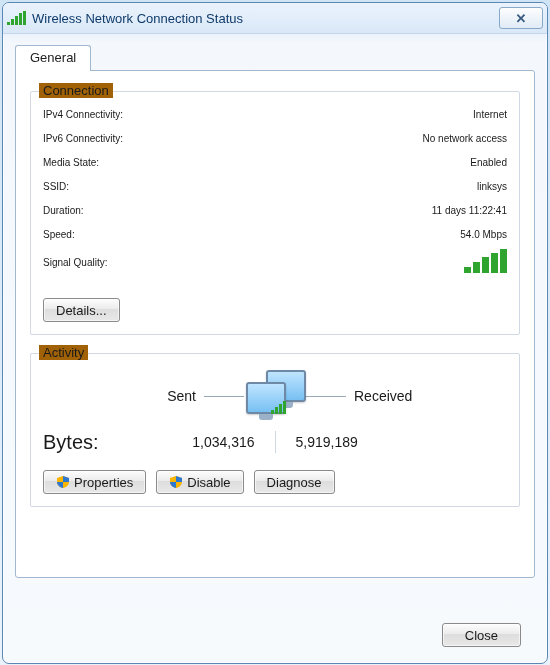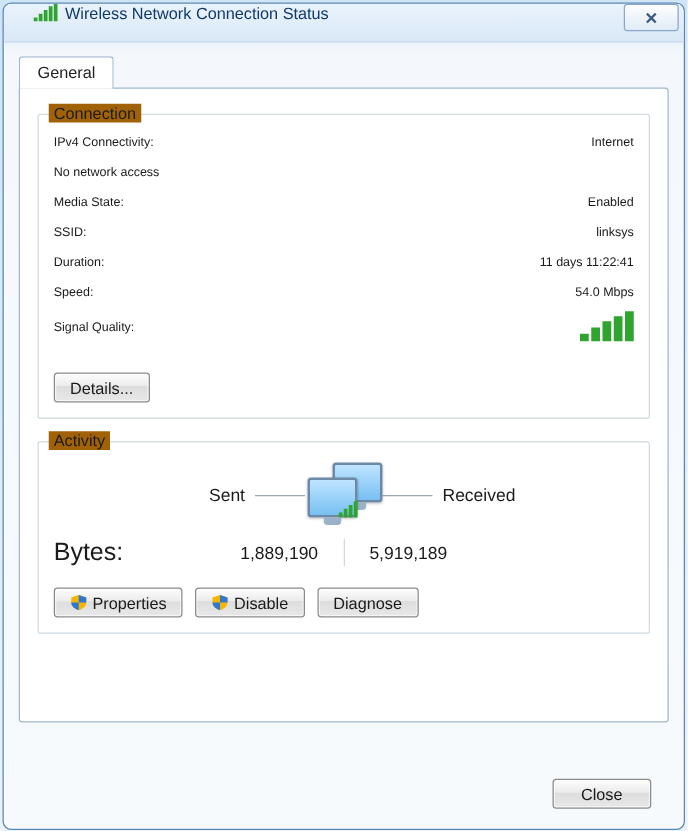--- a/index.html
+++ b/index.html
@@ -15,22 +15,22 @@
     margin:2px;
     border:1px solid #5b87b4;
     border-radius:7px;
     background:linear-gradient(#e9f2fb 0%,#dfeaf6 3%,#f4f8fd 6%,#f7fafd 100%);
     box-shadow:0 0 0 1px rgba(255,255,255,.6) inset;
     display:flex;flex-direction:column;
     overflow:hidden;
   }
   
   .titlebar{
-    height:30px;display:flex;gap:6px;
-    padding:0 4px 0 24px;
+    height:30px;display:flex;align-items:center;gap:6px;
+    padding:0 4px 0 4px;
     background:linear-gradient(#eaf3fc,#d9e8f7);
     border-bottom:1px solid #c5d6ea;
   }
   .titlebar .title{font-size:13px;color:#0f3a6a;}
   .titlebar .spacer{flex:1;}
   .close-btn{
     width:42px;height:20px;border:1px solid #8aa9c9;border-radius:3px;
     background:linear-gradient(#fdfdfe,#e0ebf6);
     display:flex;align-items:center;justify-content:center;
     color:#3a5b80;font-weight:bold;font-size:13px;line-height:1;
@@ -169,20 +169,21 @@
       <div class="tab-panel">
 
         <div class="group">
           <span class="legend">Connection</span>
 
           <div class="kv-row">
             <span class="k">IPv4 Connectivity:</span>
             <span class="v">Internet</span>
           </div>
           <div class="kv-row">
+            <span class="k">IPv6 Connectivity:</span>
             <span class="v">No network access</span>
           </div>
           <div class="kv-row">
             <span class="k">Media State:</span>
             <span class="v">Enabled</span>
           </div>
           <div class="kv-row">
             <span class="k">SSID:</span>
             <span class="v">linksys</span>
           </div>
@@ -237,21 +238,21 @@
             </div>
             <div style="display:flex;align-items:center;justify-content:flex-start;gap:8px;">
               <span class="hline"></span>
               <span class="lbl">Received</span>
             </div>
           </div>
 
           <div style="position:relative;height:30px;">
             <span class="bytes-label">Bytes:</span>
             <div class="activity-bytes">
-              <span class="sent">1,889,190</span>
+              <span class="sent">1,034,316</span>
               <span class="divider"></span>
               <span class="recv">5,919,189</span>
             </div>
           </div>
 
           <div class="btn-row">
             <button class="btn">
               <span class="shield">
                 <svg viewBox="0 0 14 14">
                     <path d="M7 1 L13 3 V7 C13 10 10 12.5 7 13 C4 12.5 1 10 1 7 V3 Z" fill="#f7b500"></path>

